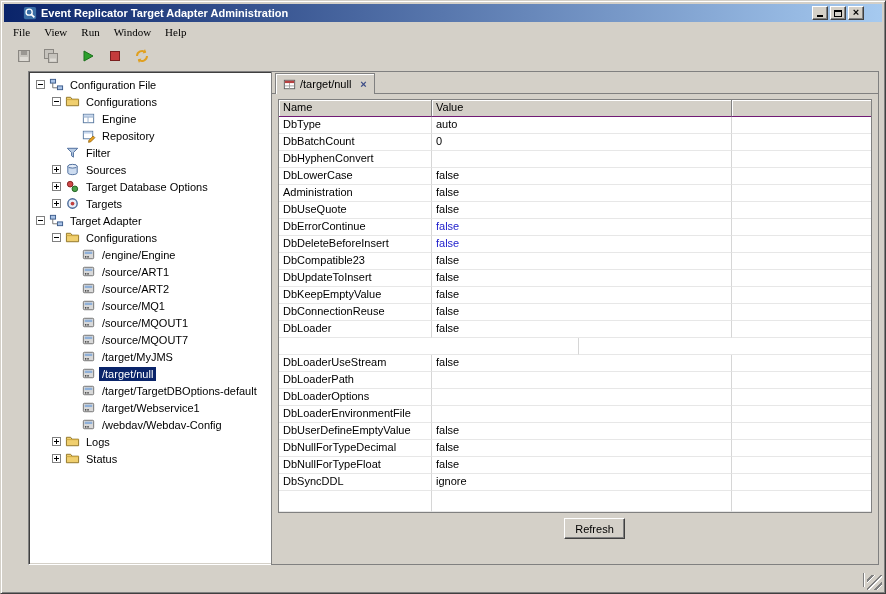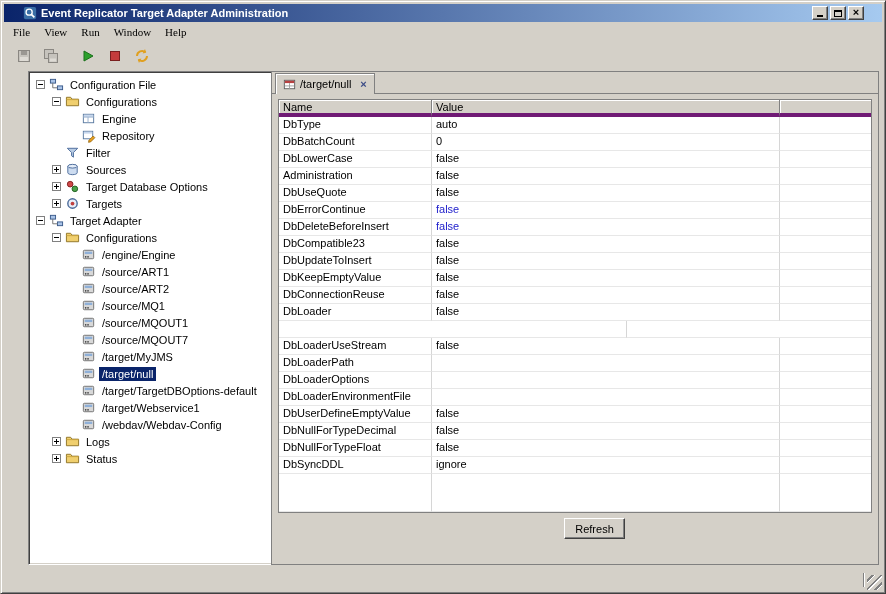--- a/index.html
+++ b/index.html
@@ -95,26 +95,26 @@
   
   .table-area {
     position:absolute; left:6px; top:27px; width:594px; height:414px;
     background:#fff; border:1px solid #808080;
     display:flex; flex-direction:column; overflow:hidden;
   }
   .trow { display:flex; height:17px; flex:none; }
   .tcell { padding:1px 4px; overflow:hidden; white-space:nowrap; }
   .theader .tcell {
     background:#d4d0c8;
-    border-right:1px solid #808080; border-bottom:4px solid #701a75;
+    border-right:1px solid #808080; border-bottom:1px solid #701a75;
     box-shadow: inset 1px 1px 0 #ffffff;
   }
   .trow:not(.theader) .tcell { border-right:1px solid #d6d6d6; border-bottom:1px solid #e7e7e7; }
   .col0 { width:153px; flex:none; }
-  .col1 { width:348px; flex:none; }
+  .col1 { width:300px; flex:none; }
   .col2 { flex:1; border-right:none !important; }
   .tcell.blue { color:#2222cc; }
   .filler { flex:1; height:auto; }
   .filler .tcell { border-bottom:none; }
   
   .button-row { position:absolute; left:0; top:446px; right:0; display:flex; justify-content:center; }
   .push-btn {
     min-width:50px; height:21px; padding:1px 10px;
     background:#d4d0c8; font-family:inherit; font-size:11px; color:#000;
     border:1px solid; border-color:#ffffff #404040 #404040 #ffffff;
@@ -567,20 +567,25 @@
           <div class="tcell col0">DbType</div>
           <div class="tcell col1">auto</div>
           <div class="tcell col2"></div>
         </div>
         <div class="trow">
           <div class="tcell col0">DbBatchCount</div>
           <div class="tcell col1">0</div>
           <div class="tcell col2"></div>
         </div>
         <div class="trow">
+          <div class="tcell col0">DbHyphenConvert</div>
+          <div class="tcell col1"></div>
+          <div class="tcell col2"></div>
+        </div>
+        <div class="trow">
           <div class="tcell col0">DbLowerCase</div>
           <div class="tcell col1">false</div>
           <div class="tcell col2"></div>
         </div>
         <div class="trow">
           <div class="tcell col0">Administration</div>
           <div class="tcell col1">false</div>
           <div class="tcell col2"></div>
         </div>
         <div class="trow">

